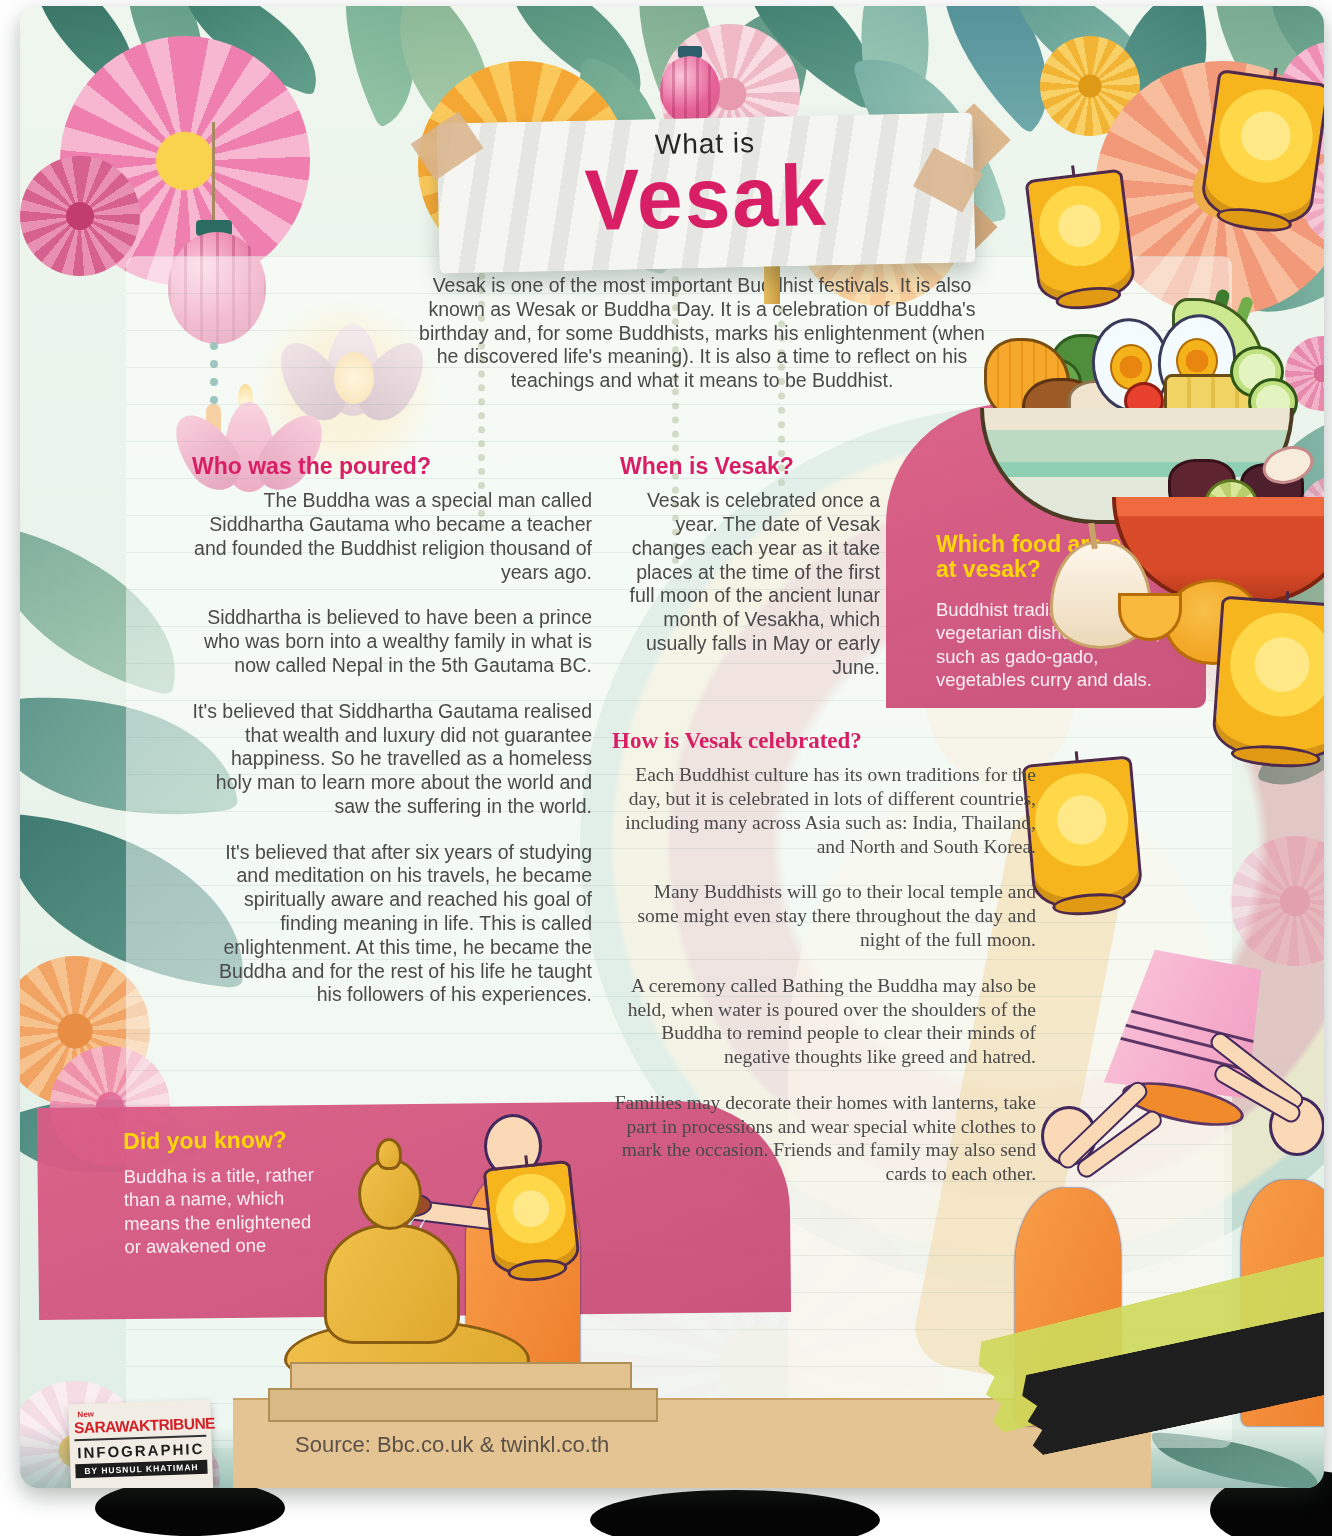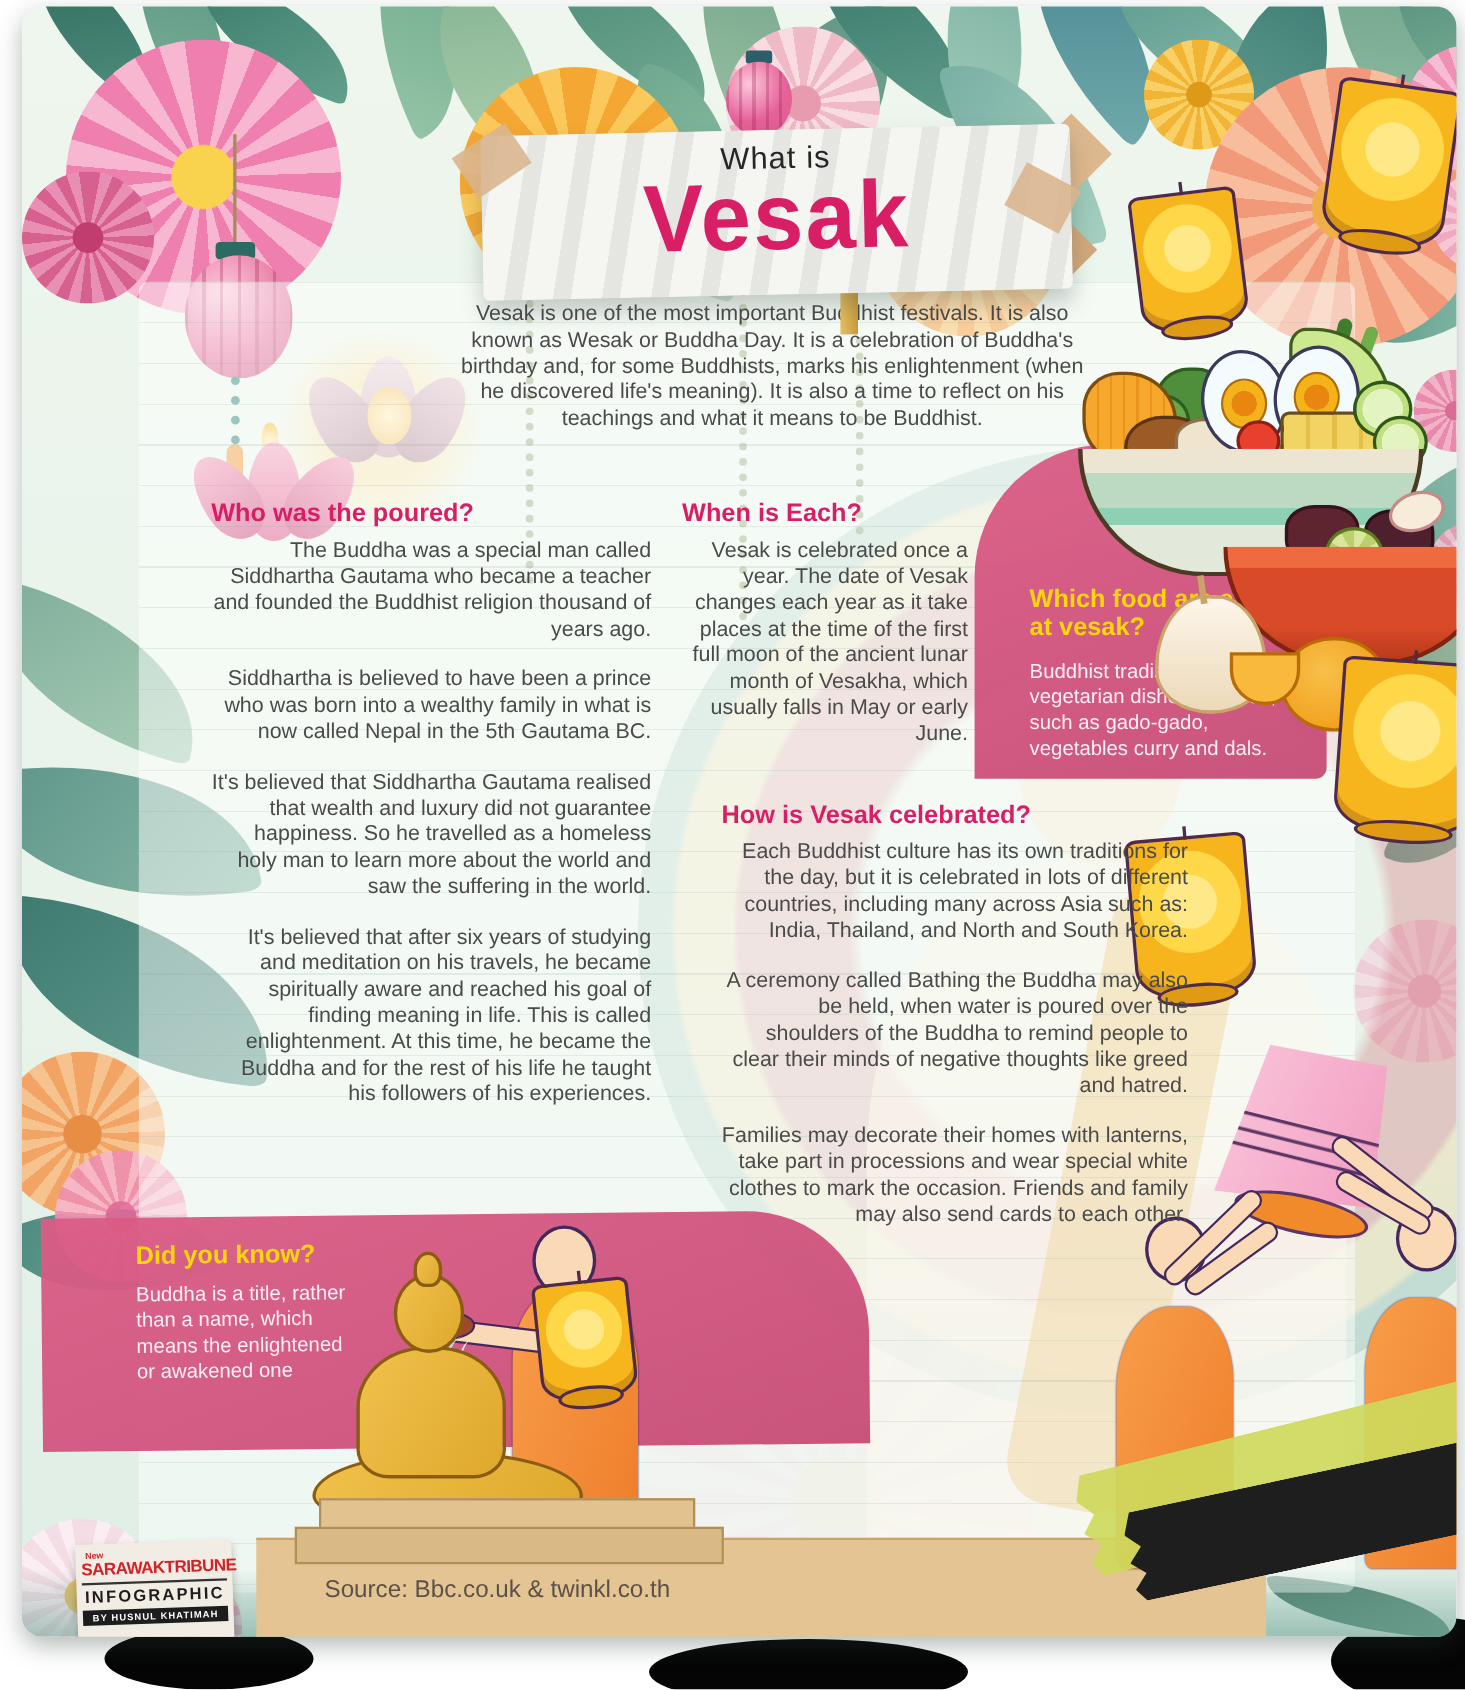--- a/index.html
+++ b/index.html
@@ -155,30 +155,31 @@
       <div class="h-pink">Who was the poured?</div>
       <div class="bodytxt">
         <p>The Buddha was a special man called Siddhartha Gautama who became a teacher and founded the Buddhist religion thousand of years ago.</p>
         <p>Siddhartha is believed to have been a prince who was born into a wealthy family in what is now called Nepal in the 5th Gautama BC.</p>
         <p>It's believed that Siddhartha Gautama realised that wealth and luxury did not guarantee happiness. So he travelled as a homeless holy man to learn more about the world and saw the suffering in the world.</p>
         <p>It's believed that after six years of studying and meditation on his travels, he became spiritually aware and reached his goal of finding meaning in life. This is called enlightenment. At this time, he became the Buddha and for the rest of his life he taught his followers of his experiences.</p>
       </div>
     </div>
 
     <div class="txtcol" style="left:600px;top:448px;width:260px;">
-      <div class="h-pink">When is Each?</div>
+      <div class="h-pink">When is Vesak?</div>
       <div class="bodytxt">
           <p>Vesak is celebrated once a year. The date of Vesak changes each year as it take places at the time of the first full moon of the ancient lunar month of Vesakha, which usually falls in May or early June.</p>
         </div>
     </div>
 
-    <div class="txtcol" style="left:636px;top:722px;width:424px;">
+    <div class="txtcol" style="left:592px;top:722px;width:424px;font-family:Liberation Serif, serif;">
       <div class="h-pink">How is Vesak celebrated?</div>
       <div class="bodytxt">
         <p>Each Buddhist culture has its own traditions for the day, but it is celebrated in lots of different countries, including many across Asia such as: India, Thailand, and North and South Korea.</p>
+        <p>Many Buddhists will go to their local temple and some might even stay there throughout the day and night of the full moon.</p>
         <p>A ceremony called Bathing the Buddha may also be held, when water is poured over the shoulders of the Buddha to remind people to clear their minds of negative thoughts like greed and hatred.</p>
         <p>Families may decorate their homes with lanterns, take part in processions and wear special white clothes to mark the occasion. Friends and family may also send cards to each other.</p>
       </div>
     </div>
 
     <div class="abs" style="left:952px;top:310px;width:334px;height:300px;z-index:4;">
       <div class="abs" style="left:232px;top:-28px;width:13px;height:115px;background:#3e7d2e;border-radius:7px;transform:rotate(14deg);"></div>
       <div class="abs" style="left:252px;top:-22px;width:12px;height:110px;background:#6fae49;border-radius:6px;transform:rotate(20deg);"></div>
       <div class="abs" style="left:200px;top:-18px;width:88px;height:96px;background:#cde98f;border:3px solid #3f5d20;border-radius:18% 82% 28% 72%;"></div>
       <div class="abs" style="left:78px;top:18px;width:62px;height:60px;border-radius:45%;background:#4f8f3b;border:3px solid #2f5d1f;"></div>

